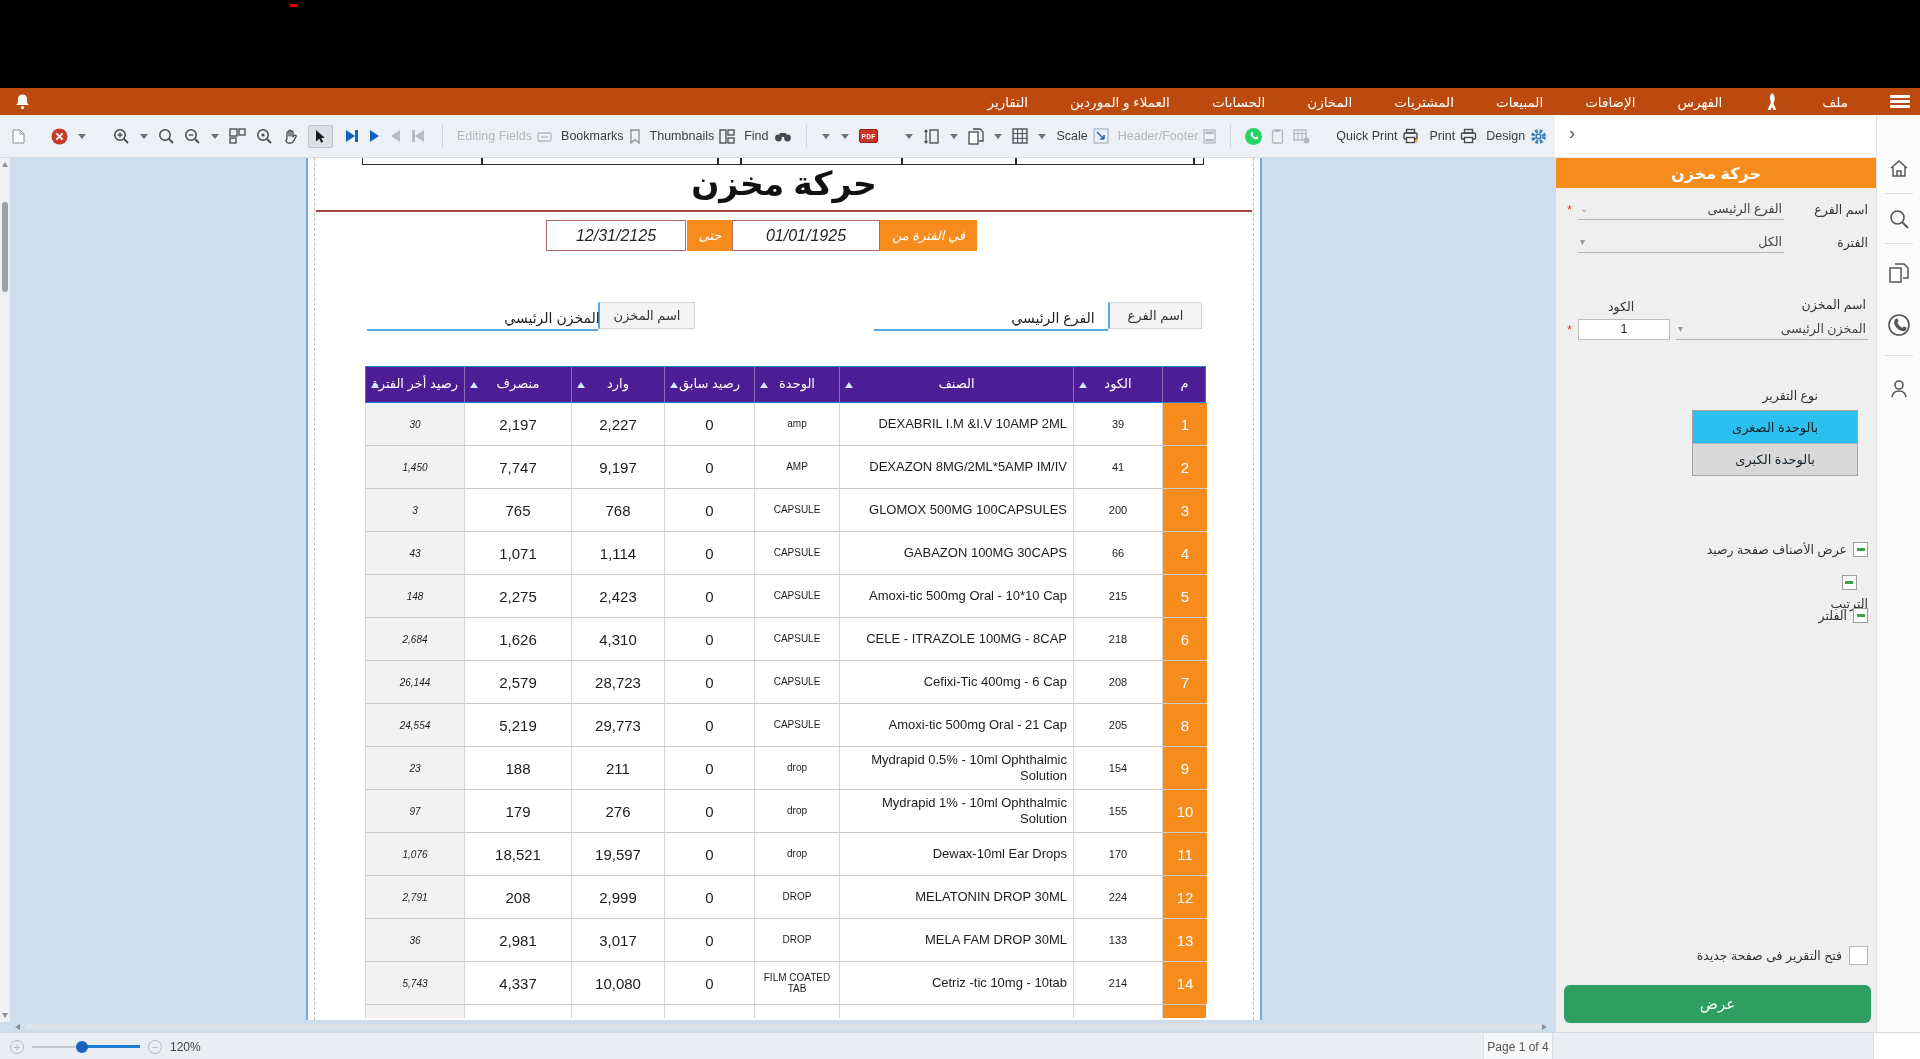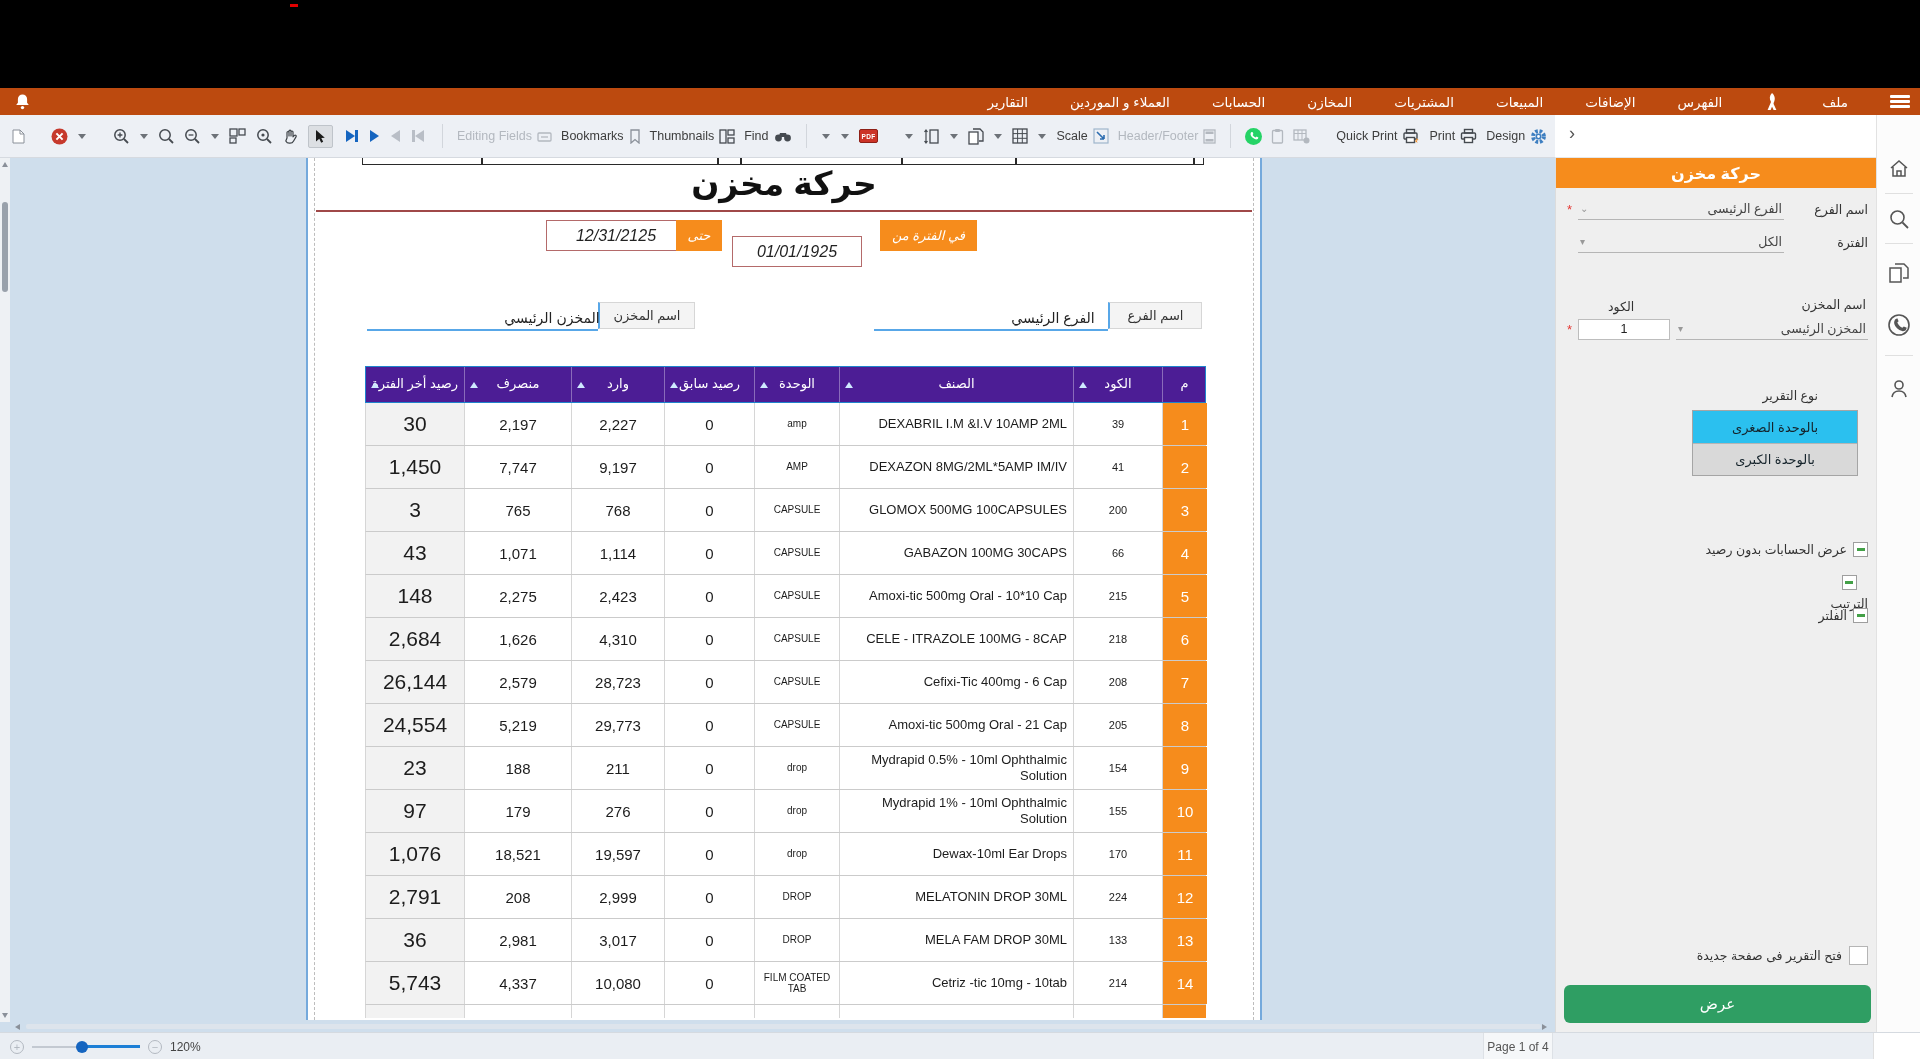--- a/index.html
+++ b/index.html
@@ -97,21 +97,21 @@
   .trow, .thead { display:grid; grid-template-columns:99px 107px 93px 90px 85px 234px 89px 44px; }
   .thead { height:37px; background:#4c1d95; border:1px solid #1f84cc; }
   .thead .hcell { position:relative; display:flex; align-items:center; justify-content:center;
     color:#fff; font-size:13px; text-align:center; line-height:1.1; border-right:1px solid rgba(255,255,255,.35); }
   .sort-arrow { position:absolute; left:5px; top:50%; margin-top:-3px; width:0; height:0;
     border-left:4px solid transparent; border-right:4px solid transparent; border-bottom:6px solid #cfe9ff; }
   .trow { height:43px; background:#fff; border-bottom:1px solid #cbcbcb; }
   .trow .cell { display:flex; align-items:center; justify-content:center; border-right:1px solid #d6d6d6;
     color:#1c1c1c; overflow:hidden; }
   .trow { border-left:1px solid #d6d6d6; }
-  .c-balance { background:#f2f2f2; font-size:21px; }
+  .c-balance { background:#f2f2f2; font-size:10px;font-style:italic; }
   .c-num { font-size:15px; }
   .c-unit { font-size:10px; text-align:center; line-height:1.15; padding:0 2px; }
   .c-item { font-size:13px; justify-content:flex-end !important; text-align:right; padding:0 6px;
     line-height:1.2; }
   .c-code { font-size:11px; }
   .c-no { background:#f68c1c; color:#fff !important; font-size:15px; border-right:none !important; }
   .trow-partial { height:13px; overflow:hidden; border-bottom:none; }
 
   
   .sidepanel { position:absolute; left:1555px; top:158px; width:321px; height:874px; background:#efefef;
@@ -414,22 +414,22 @@
       <div style="width:114px"></div>
       <div style="width:178px"></div>
       <div style="width:10px"></div>
   </div>
 
   <div class="report-title">حركة مخزن</div>
   <div class="hr-maroon"></div>
 
   <div class="date-row">
     <div class="date-box date-white" style="left:238px; width:140px;">12/31/2125</div>
-    <div class="date-box date-orange" style="left:368px; width:46px;">حتى</div>
-    <div class="date-box date-white" style="left:424px; width:130px;margin-top:16px;">01/01/1925</div>
+    <div class="date-box date-orange" style="left:379px; width:46px;">حتى</div>
+    <div class="date-box date-white" style="left:424px; width:148px;">01/01/1925</div>
     <div class="date-box date-orange" style="left:572px; width:97px;">في الفترة من</div>
   </div>
 
   <div class="tab-chip" style="left:800px; top:144px; width:94px;">اسم الفرع</div>
   <div class="tab-value" style="left:690px; top:144px; width:110px;">الفرع الرئيسي</div>
   <div class="tab-underline" style="left:566px; top:171px; width:234px;"></div>
 
   <div class="tab-chip" style="left:290px; top:144px; width:97px;">اسم المخزن</div>
   <div class="tab-value" style="left:196px; top:144px; width:96px;">المخزن الرئيسي</div>
   <div class="tab-underline" style="left:59px; top:171px; width:231px;"></div>
@@ -670,21 +670,21 @@
   <div class="sp-small-label" style="right:58px; top:230px;">نوع التقرير</div>
   <div class="unit-btns">
     <div class="unit-btn unit-small">بالوحدة الصغرى</div>
     <div class="unit-btn unit-large">بالوحدة الكبرى</div>
   </div>
 
   <div class="opt-row" style="top:384px;">
     <span class="opt-box">
         <i></i>
       </span>
-    <span>عرض الحسابات بدون رصيد</span>
+    <span>عرض الأصناف صفحة رصيد</span>
   </div>
   <div class="opt-row" style="top:417px;flex-direction:column;">
     <span class="opt-box">
         <i></i>
       </span>
     <span>الترتيب</span>
   </div>
   <div class="opt-row" style="top:450px;">
     <span class="opt-box">
         <i></i>

